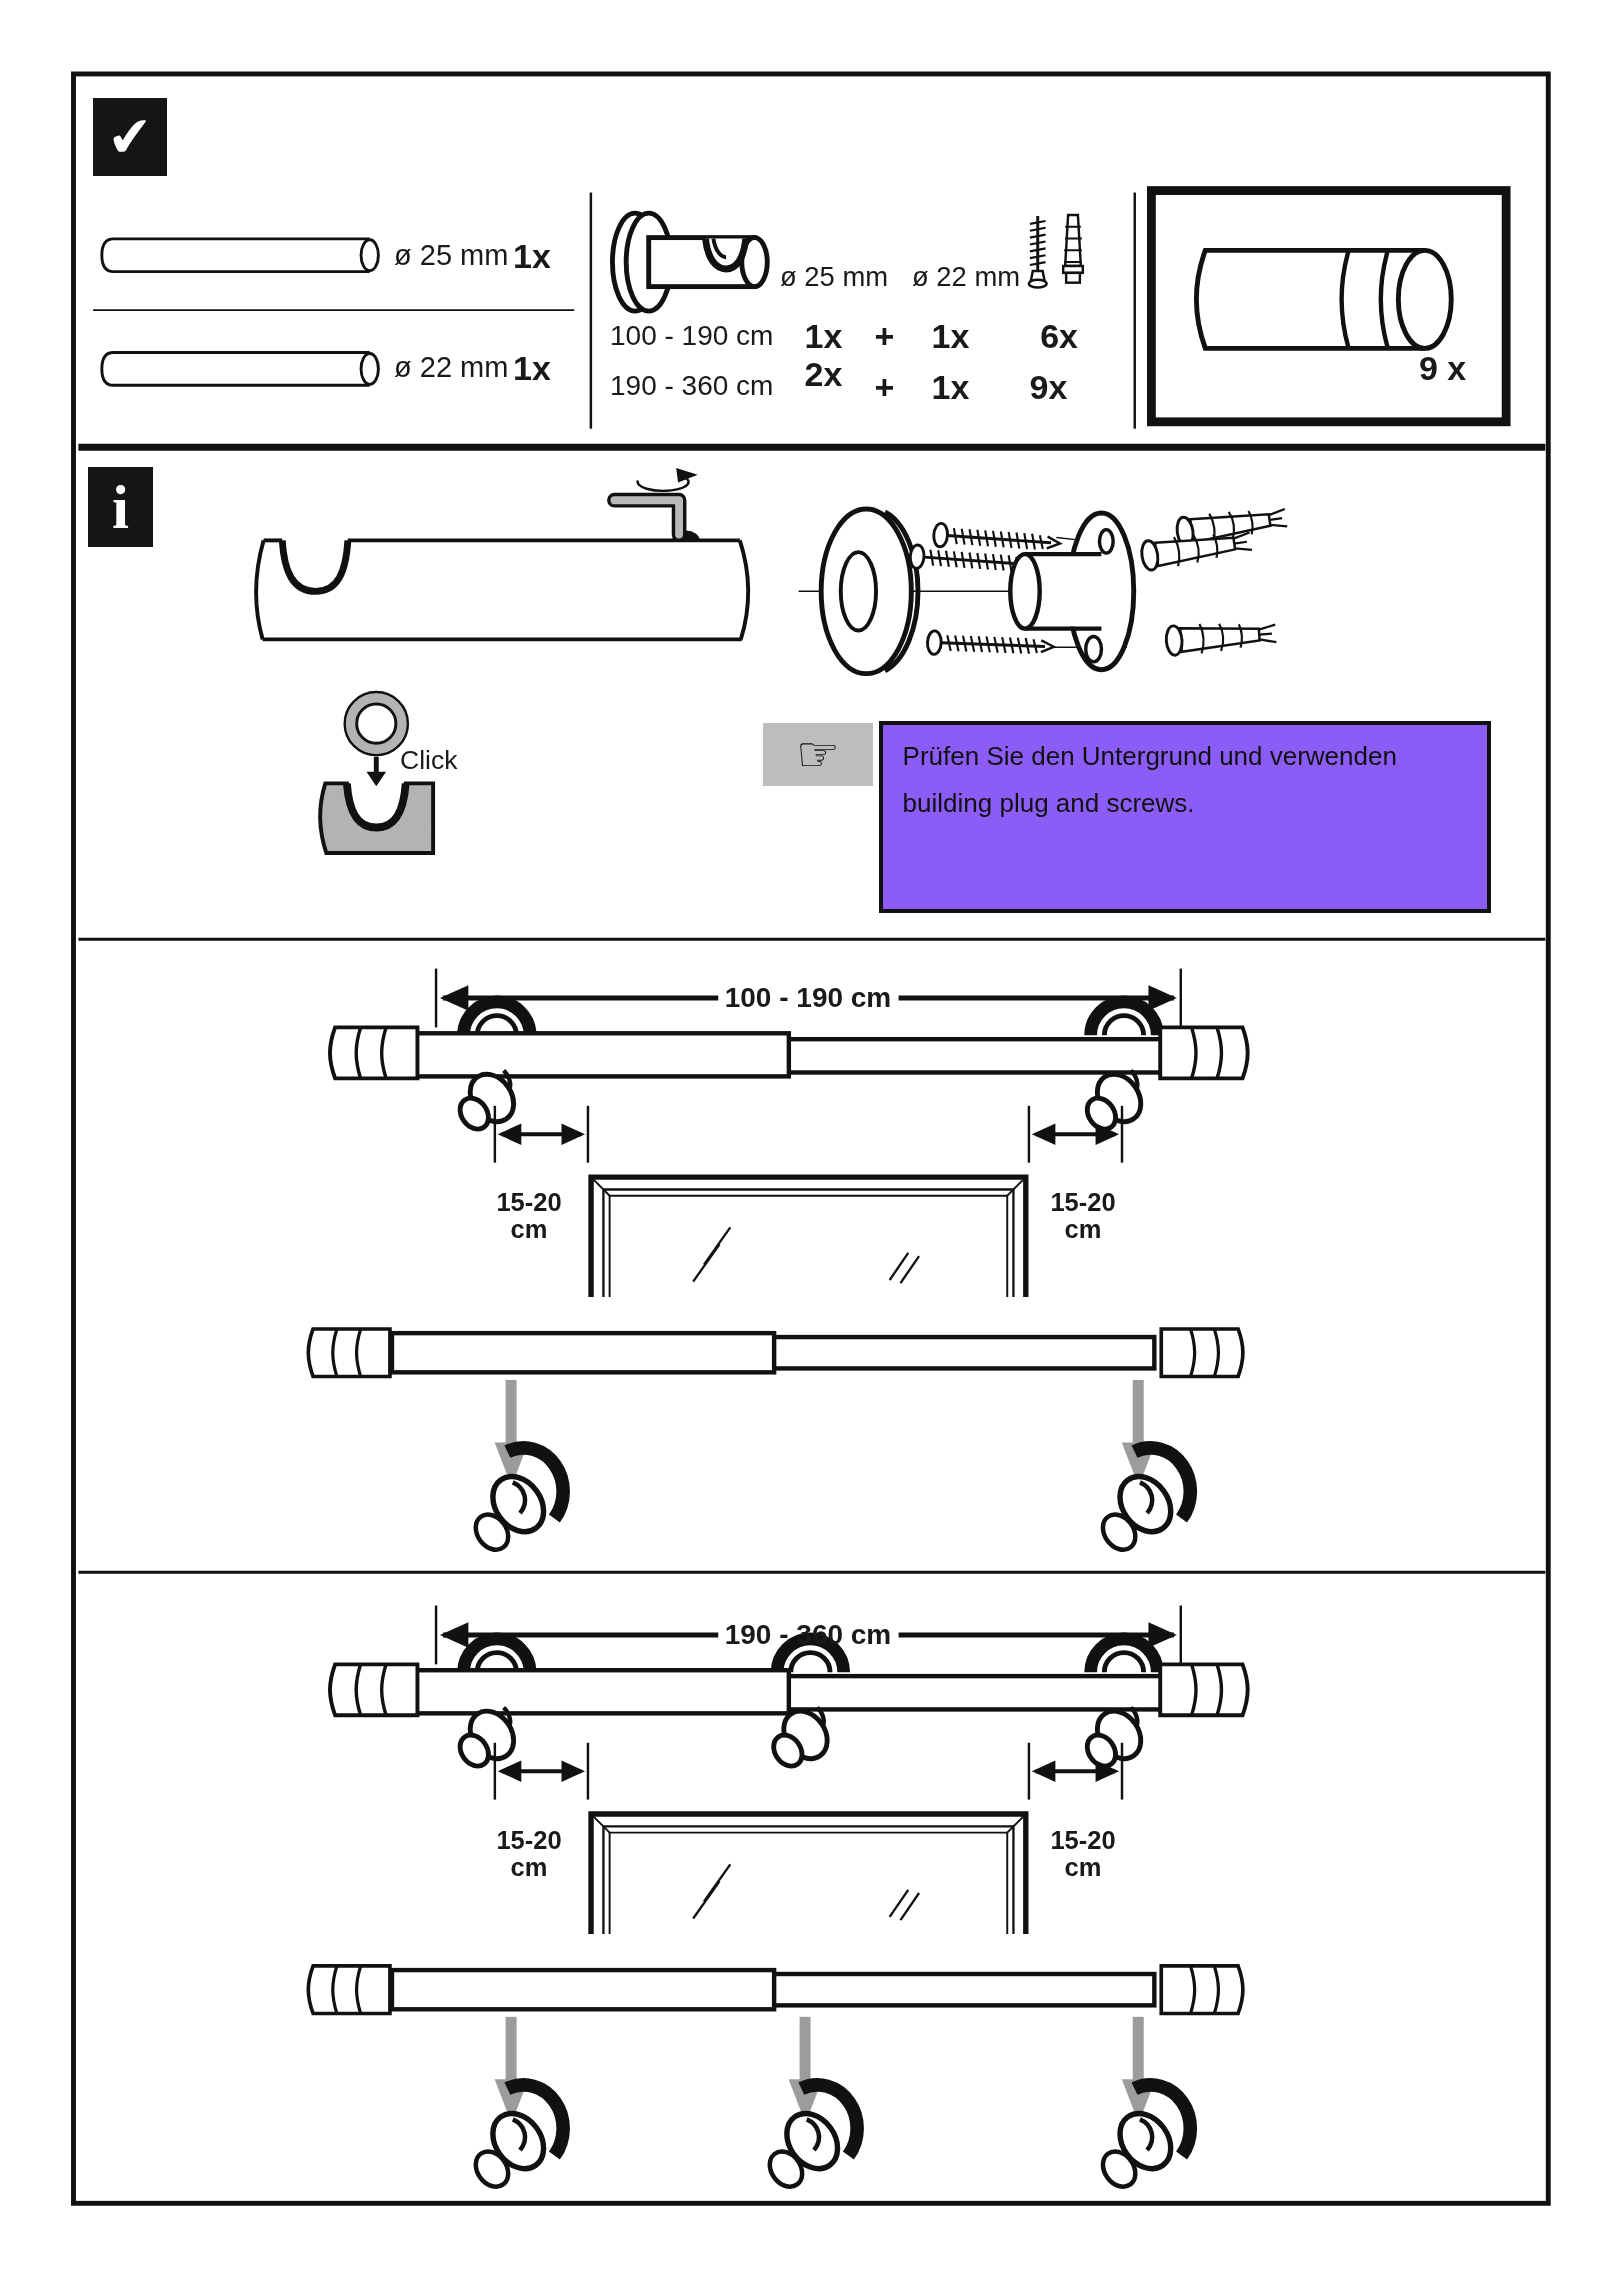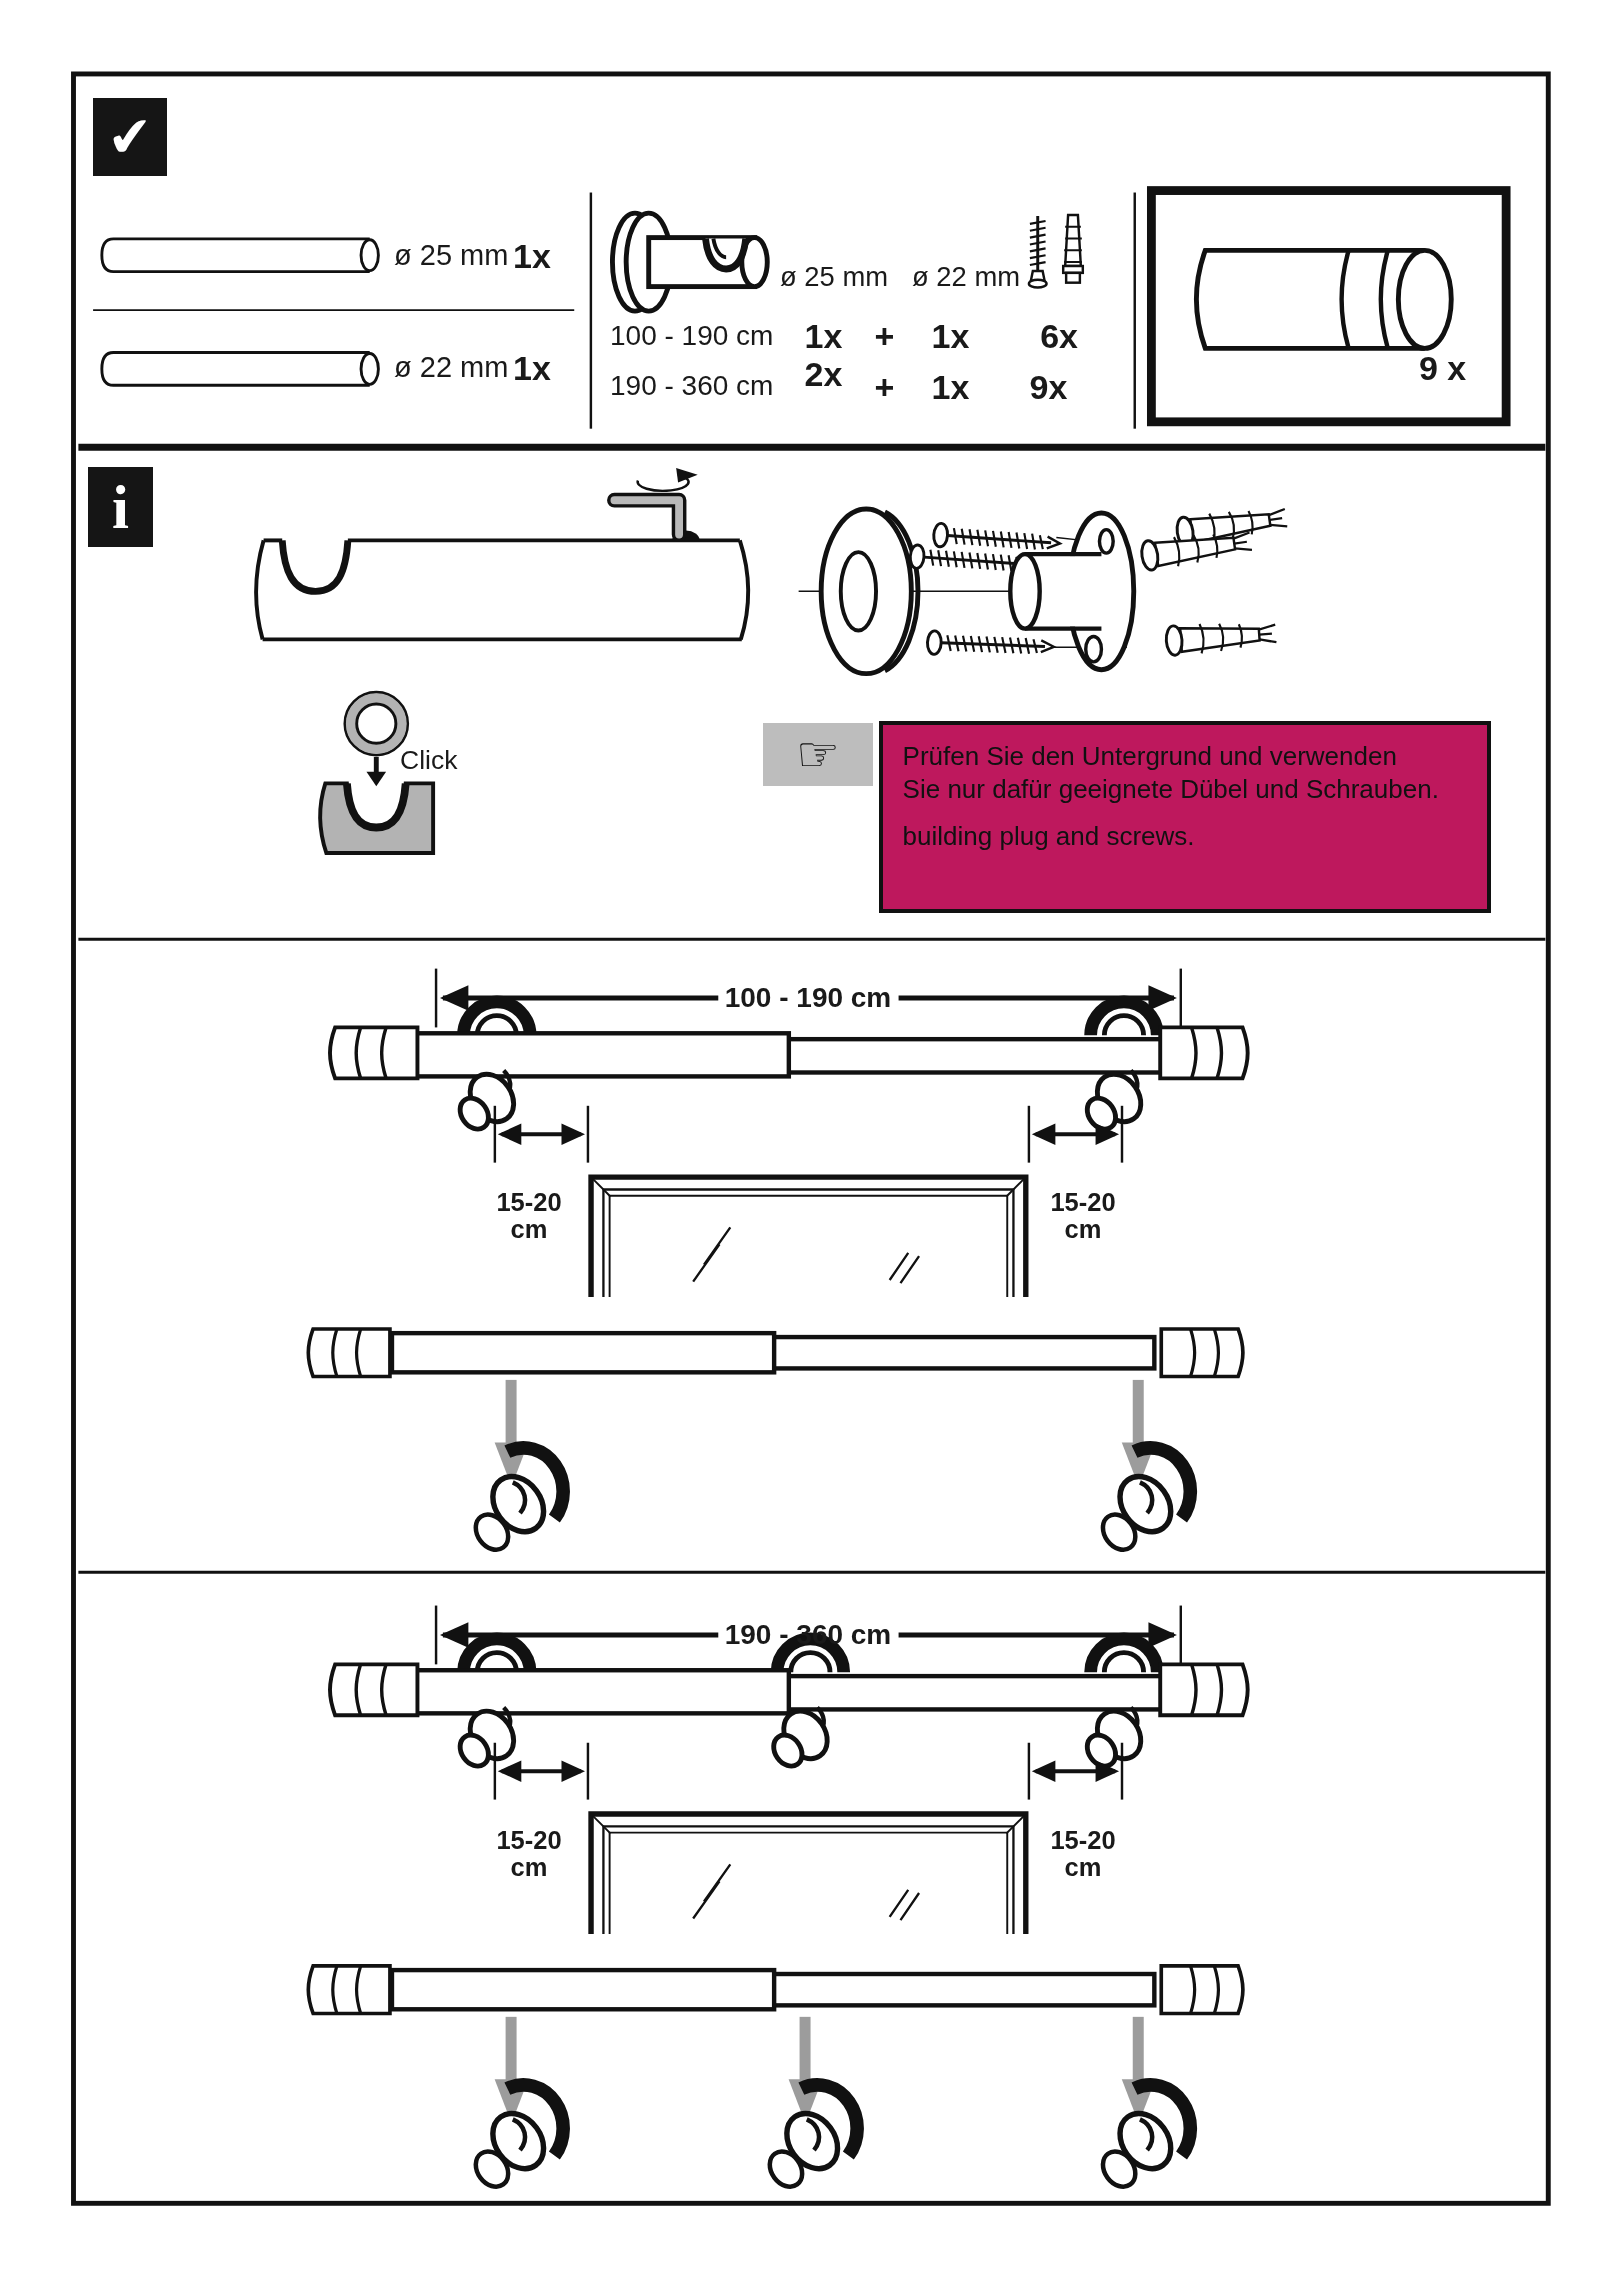--- a/index.html
+++ b/index.html
@@ -7,21 +7,21 @@
         font-family:"Liberation Sans",sans-serif;color:#111;overflow:hidden;}
   .art{position:absolute;left:0;top:0;}
   .txt{position:absolute;white-space:nowrap;color:#1a1a1a;}
   .ctr{text-align:center;}
   .iconbox{position:absolute;background:#151515;display:flex;align-items:center;justify-content:center;}
   .iconbox span{color:#fff;}
   .check{font-family:"DejaVu Sans",sans-serif;font-size:55px;transform:rotate(-4deg);}
   .infoi{font-family:"Liberation Serif",serif;font-weight:700;font-size:61px;line-height:61px;}
   .handbox{position:absolute;background:#bdbdbd;display:flex;align-items:center;justify-content:center;}
   .handbox span{font-family:"DejaVu Sans",sans-serif;font-size:49px;color:#111;}
-  .notebox{position:absolute;border:4.9px solid #111;background:#be185d;box-sizing:border-box;
+  .notebox{position:absolute;border:4.9px solid #111;background:#8b5cf6;box-sizing:border-box;
            padding:14.7px 19.6px;font-size:26px;line-height:33px;}
   .notebox .gap{height:14.7px;}
   .dimlbl{font-size:28px;font-weight:700;}
   .offlbl{font-size:25.5px;font-weight:700;line-height:26.5px;margin-top:28px;}
   .parts-lbl{font-size:29px;}
   .qty{font-size:34px;font-weight:700;}
   .range{font-size:28px;}
   .hdr{font-size:27.4px;}
   .click{font-size:26.5px;}
 </style>
@@ -330,21 +330,20 @@
 </div>
 
 <div class="txt click" style="left:400px;top:745px;">Click</div>
 
 <div class="handbox" style="left:763px;top:723px;width:110px;height:63px;">
   <span>☞</span>
 </div>
 
 <div class="notebox" style="left:879px;top:721px;width:612px;height:192px;">
   <div>Prüfen Sie den Untergrund und verwenden</div>
-  <div>Sie nur dafür geeignete Dübel und Schrauben.</div>
   <div class="gap"></div>
   <div>building plug and screws.</div>
 </div>
 
 <div class="txt dimlbl ctr" style="left:718px;top:982px;width:180px;">100 - 190 cm</div>
 <div class="txt offlbl ctr" style="left:470px;top:1161px;width:118px;">
   <div>15-20</div>
   <div>cm</div>
 </div>
 <div class="txt offlbl ctr" style="left:1024px;top:1161px;width:118px;">

